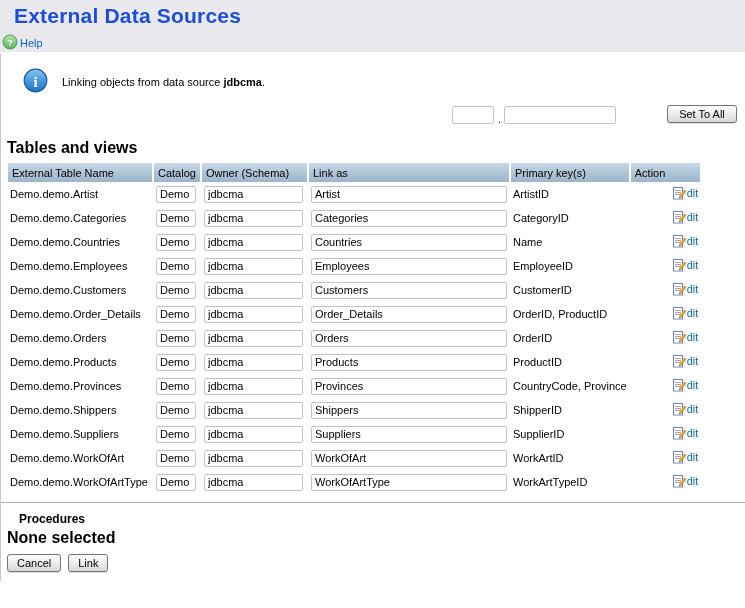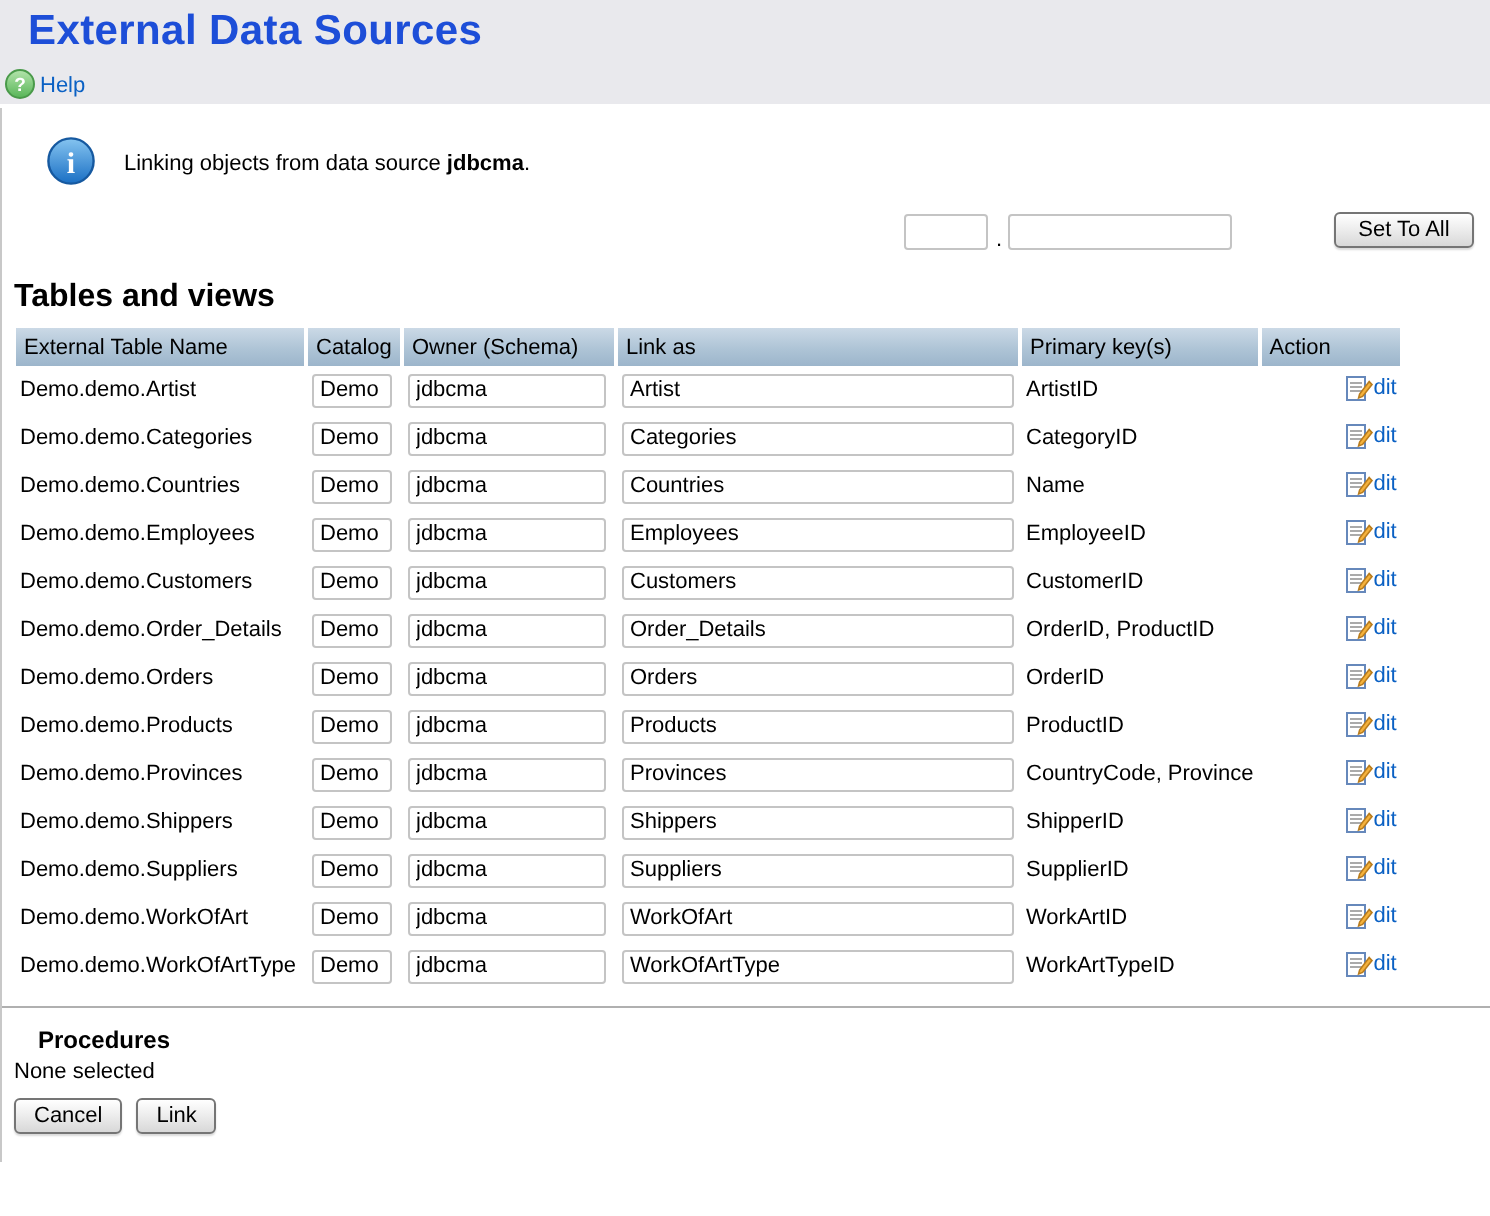--- a/index.html
+++ b/index.html
@@ -68,21 +68,21 @@
     padding:1px 3px; font-family:"Liberation Sans", sans-serif; color:#000;
   }
   .cell-input.catalog { width:40px; }
   .cell-input.owner   { width:99px; }
   .cell-input.linkas  { width:196px; }
   .edit-link { color:#0b61c4; text-decoration:none; display:inline-flex; align-items:center; cursor:pointer;margin-left:40px; }
   .edit-link svg { margin-right:0; }
   
   .divider { border-top:1px solid #b0b0b0; margin-top:8px; }
   .proc-title { font-weight:bold; font-size:12px; margin:9px 0 3px 6px;padding-left:12px; }
-  .proc-status { font-size:11px; margin:0 0 7px 6px; }
+  .proc-status { font-size:16px; margin:0 0 7px 6px;font-weight:bold; }
   .footer-buttons { margin-left:6px; display:flex; gap:7px; }
 </style>
 </head>
 <body>
 
 <div class="topband">
   <div class="page-title">External Data Sources</div>
   <div class="help-row">
     <span><svg width="16" height="16" viewBox="0 0 16 16">
       <defs>

